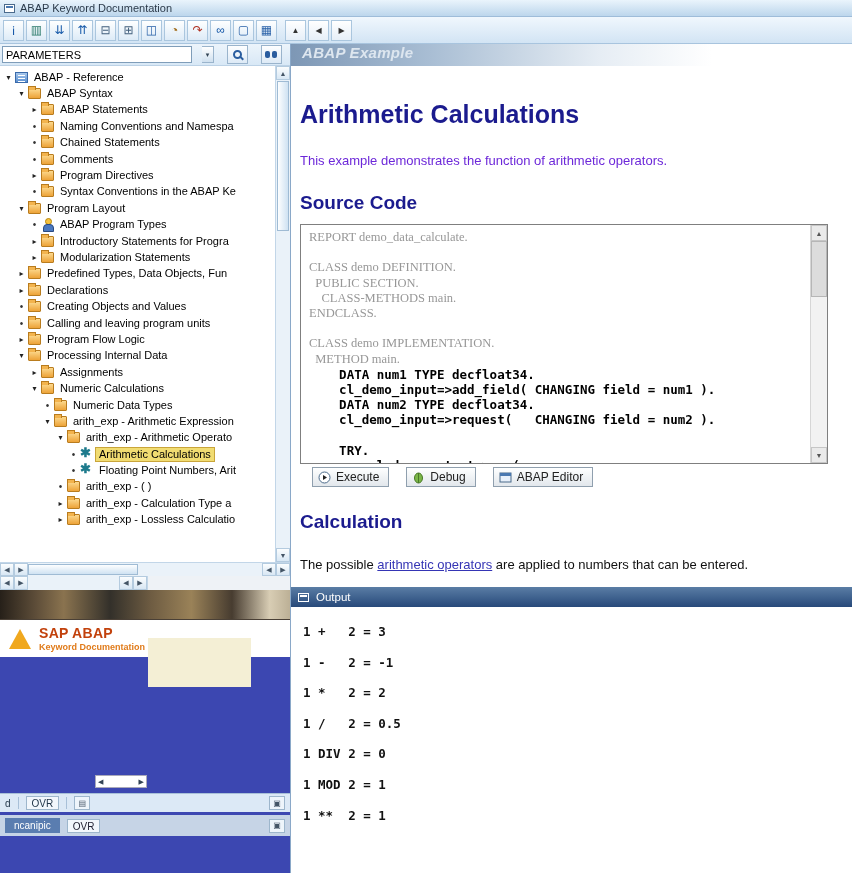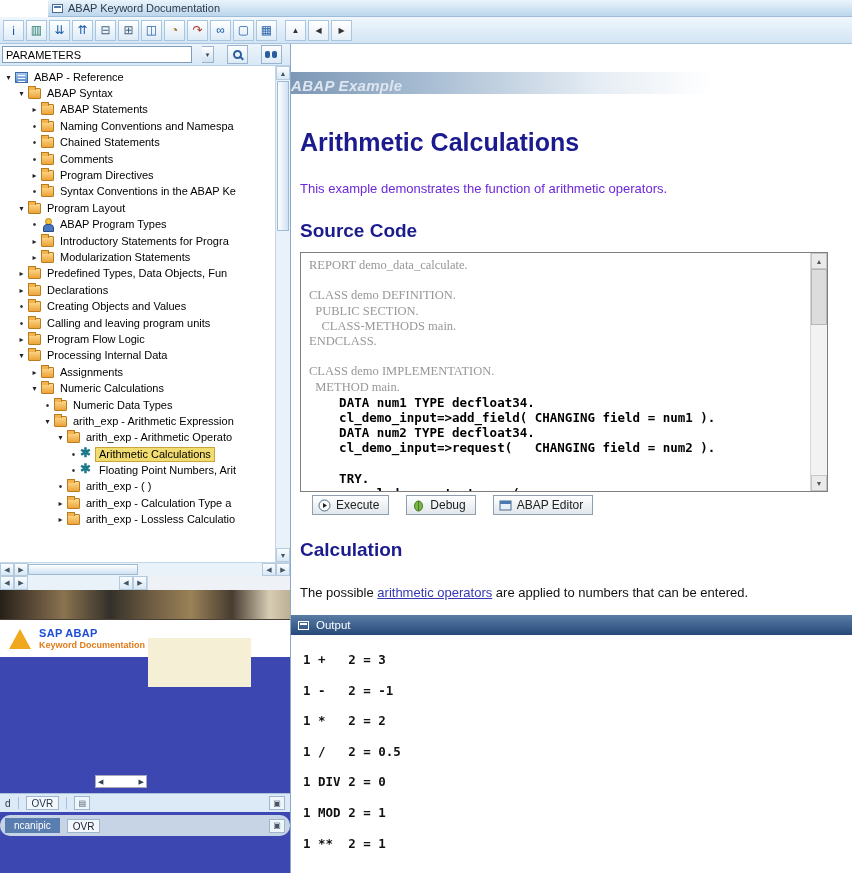--- a/index.html
+++ b/index.html
@@ -2,21 +2,21 @@
 <html><head>
 <meta charset="utf-8">
 <style>
   * { margin:0; padding:0; box-sizing:border-box; }
   html,body { width:852px; height:873px; overflow:hidden; }
   body { font-family:"Liberation Sans", sans-serif; background:#fff; }
   .window { width:852px; height:873px; display:flex; flex-direction:column; background:#fff; }
 
   
   .titlebar { height:17px; flex:none; background:linear-gradient(#eaf4fc,#bcd6ec); border-bottom:1px solid #9ebcd9;
-              display:flex; align-items:center; gap:5px; padding:0 4px; font-size:11px; color:#2b3a4a;margin-left:48px; }
+              display:flex; align-items:center; gap:5px; padding:0 4px; font-size:11px; color:#2b3a4a; }
   .titleicon { width:11px; height:9px; border:1px solid #4a6a8c; background:#fff; position:relative; flex:none; }
   .titleicon::before { content:""; position:absolute; top:1px; left:1px; right:1px; height:2px; background:#4a78b0; }
 
   
   .toolbar { height:27px; flex:none; background:linear-gradient(#f0f7fd,#d2e4f4); border-bottom:1px solid #a8c4de;
              display:flex; align-items:center; padding:0 3px; }
   .tgroup { display:flex; gap:2px; }
   .tgroup.nav { margin-left:8px; }
   .tbtn { width:21px; height:21px; border:1px solid #aac6de; background:linear-gradient(#feffff,#ddebf7);
           display:flex; align-items:center; justify-content:center; font-size:12px; cursor:pointer; }
@@ -71,36 +71,36 @@
   .hfill { flex:1; }
   .subbar { height:14px; flex:none; display:flex; background:#eef2f6; }
   .subbar .hscroll { width:148px; border-right:1px solid #c2d6e8; border-top:none; }
 
   
   .bottomleft { flex:1; position:relative; background:#3c47b1; overflow:hidden; }
   .photo { height:30px; border-bottom:1px solid #4a4036;
            background:linear-gradient(90deg,#262019 0%,#5c4c38 12%,#8a734f 22%,#33302a 38%,#6e5c42 52%,#9a8258 66%,#473c30 80%,#d8cdb4 93%,#bcb096 100%); }
   .logoband { height:37px; background:#fff; display:flex; align-items:center; gap:8px; padding:0 9px; }
   .logotri { width:0; height:0; border-left:11px solid transparent; border-right:11px solid transparent; border-bottom:20px solid #f0a81e; flex:none; }
-  .logotitle { color:#1d4ed8; font-weight:bold; font-size:11px; letter-spacing:.3px; }
+  .logotitle { color:#c2410c; font-weight:bold; font-size:14px; letter-spacing:.3px; }
   .logosub { color:#e07b1a; font-weight:bold; font-size:9px; margin-top:1px; }
   .creambox { position:absolute; left:148px; top:48px; width:103px; height:49px; background:#f4efd5; }
   .minibar { position:absolute; left:95px; top:185px; width:52px; height:13px; background:#fff; border:1px solid #aab; display:flex; align-items:center; justify-content:space-between; padding:0 2px; font-size:7px; color:#345; }
   .status1 { position:absolute; left:0; top:203px; width:100%; height:19px; background:#dce9f6; border-top:1px solid #a8c0d8;
              display:flex; align-items:center; gap:7px; padding:0 5px; font-size:10px; color:#23374a; }
   .ovr { background:#f2f7fc; border:1px solid #9db6cc; padding:0 5px; height:14px; line-height:13px; font-size:10px; }
   .sdiv { width:1px; height:12px; background:#a8c0d8; }
   .sicon { width:16px; height:14px; border:1px solid #9db6cc; background:#eef5fb; display:flex; align-items:center; justify-content:center; font-size:8px; color:#456; }
   .sspacer { flex:1; }
-  .status2 { position:absolute; left:0; top:225px; width:100%; height:21px; background:#c6d4e6; display:flex; align-items:center; gap:7px; padding:0 5px; font-size:10px; color:#223;border-radius:10px; }
+  .status2 { position:absolute; left:0; top:225px; width:100%; height:21px; background:#c6d4e6; display:flex; align-items:center; gap:7px; padding:0 5px; font-size:10px; color:#223; }
   .s2seg { background:#5a7db0; color:#fff; padding:0 9px; height:15px; line-height:15px; }
 
   
-  .banner { height:22px; flex:none; display:flex; align-items:flex-end; 
-            background:linear-gradient(90deg,#7d97b5 0%,#a9bed4 25%,#e6edf4 55%,#ffffff 75%);margin-top:28px; }
+  .banner { height:22px; flex:none; display:flex; align-items:flex-start; padding-left:11px;
+            background:linear-gradient(90deg,#7d97b5 0%,#a9bed4 25%,#e6edf4 55%,#ffffff 75%); }
   .banner span { color:#dde6ef; font-weight:bold; font-style:italic; font-size:15px; letter-spacing:.3px; }
   .doc { padding:0 0 0 9px; }
   .doc h1 { margin:34px 0 0 0; font-size:25px; color:#1b1b8e; }
   .intro { margin:24px 0 0 0; font-size:13px; color:#6d28d9; }
   .doc h2 { margin:24px 0 0 0; font-size:19px; color:#1b1b8e; }
   .codebox { margin-top:10px; width:528px; height:240px; border:1px solid #7f7f7f; position:relative; overflow:hidden; background:#fff; }
   .codelines { padding:5px 24px 5px 8px; font-family:"DejaVu Sans Mono", monospace; font-size:12.5px; line-height:15.2px; }
   .codeline { white-space:pre; }
   .codeline.dim { color:#979797;font-family:Liberation Serif, serif; }
   .codeline.bold { font-weight:bold; color:#000; }

